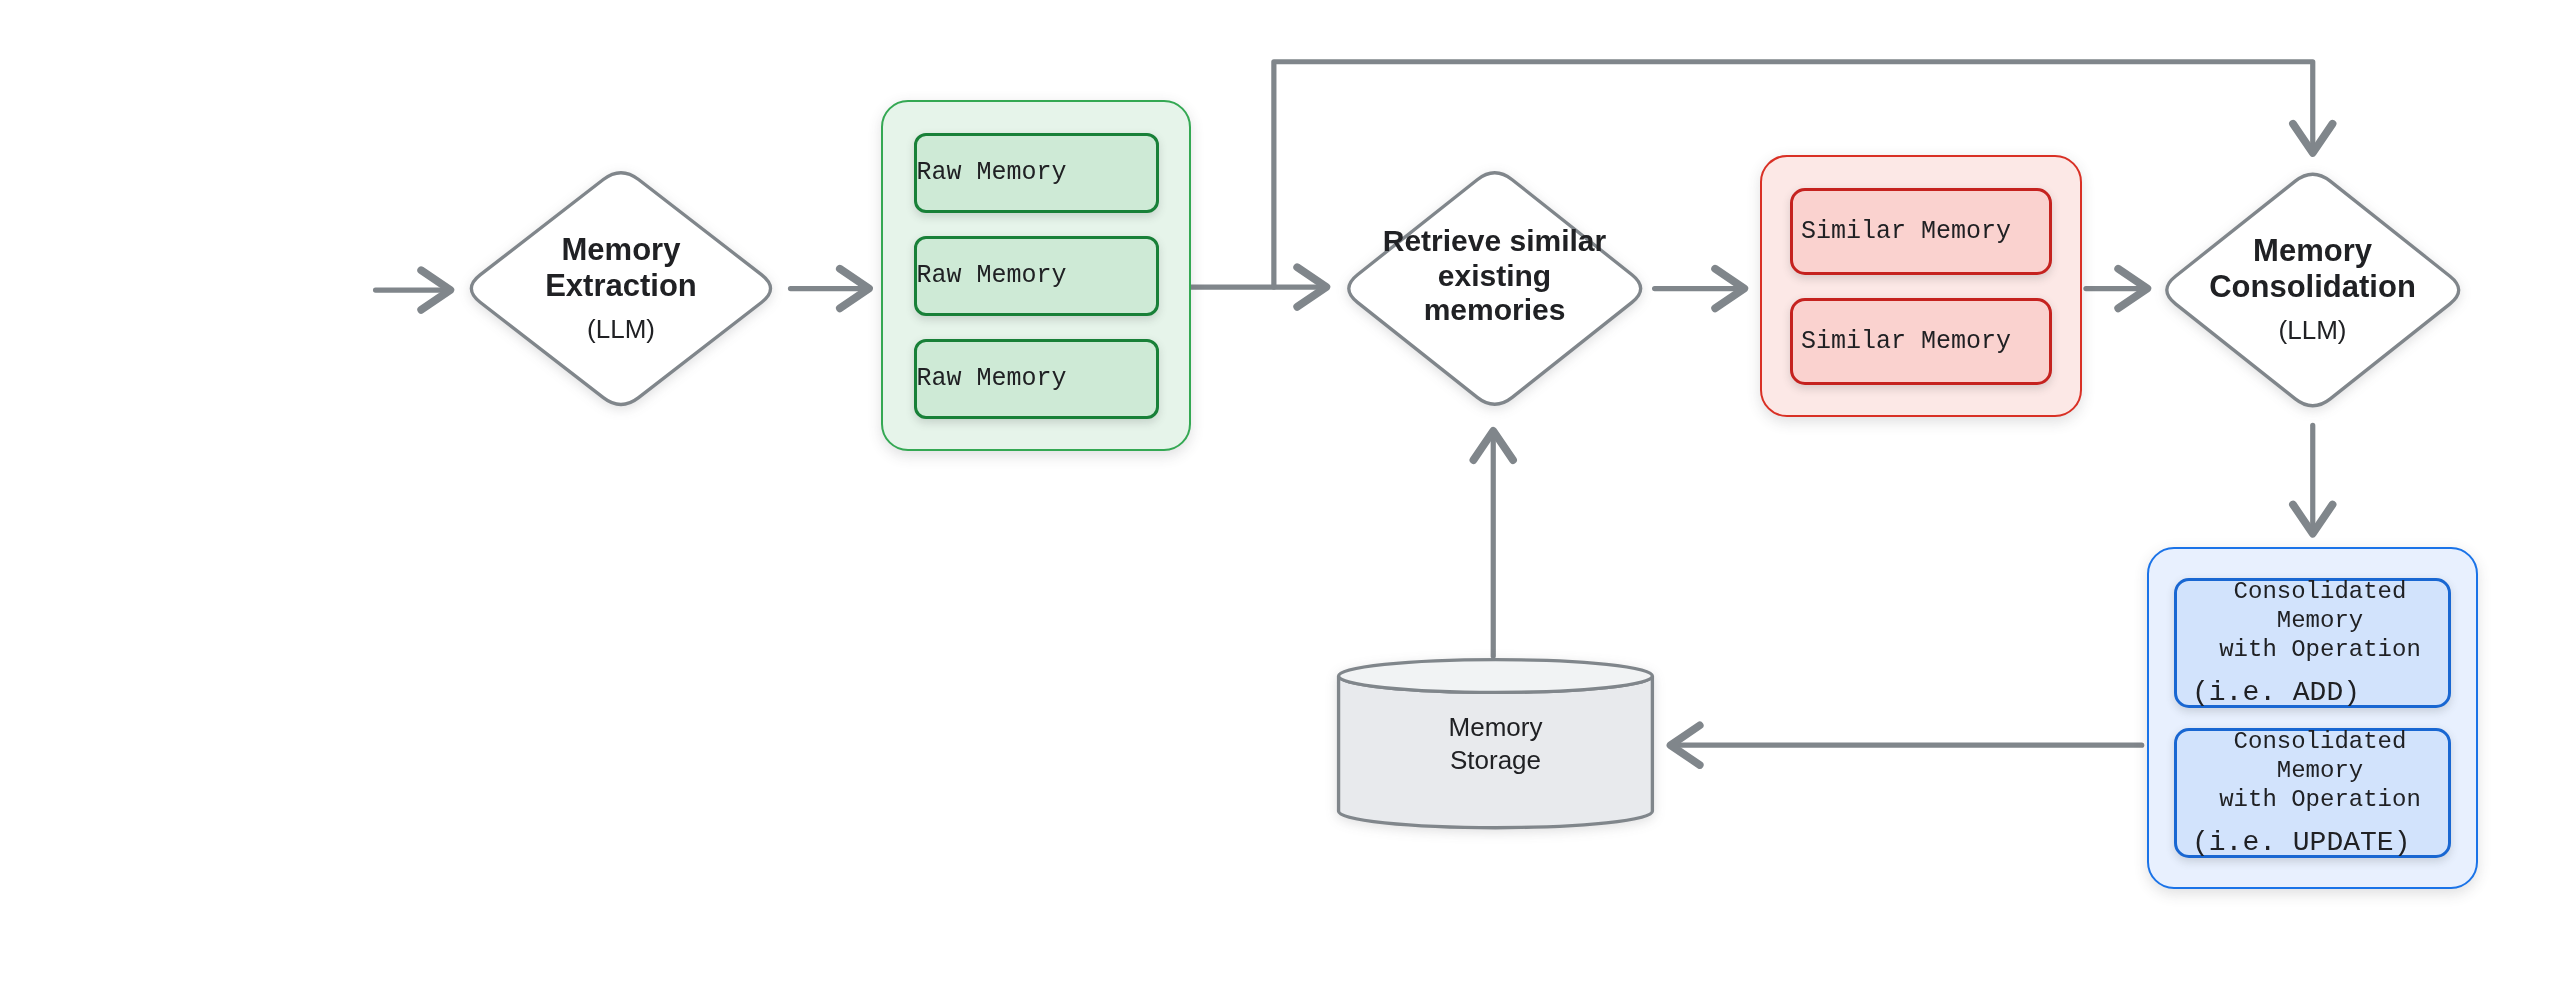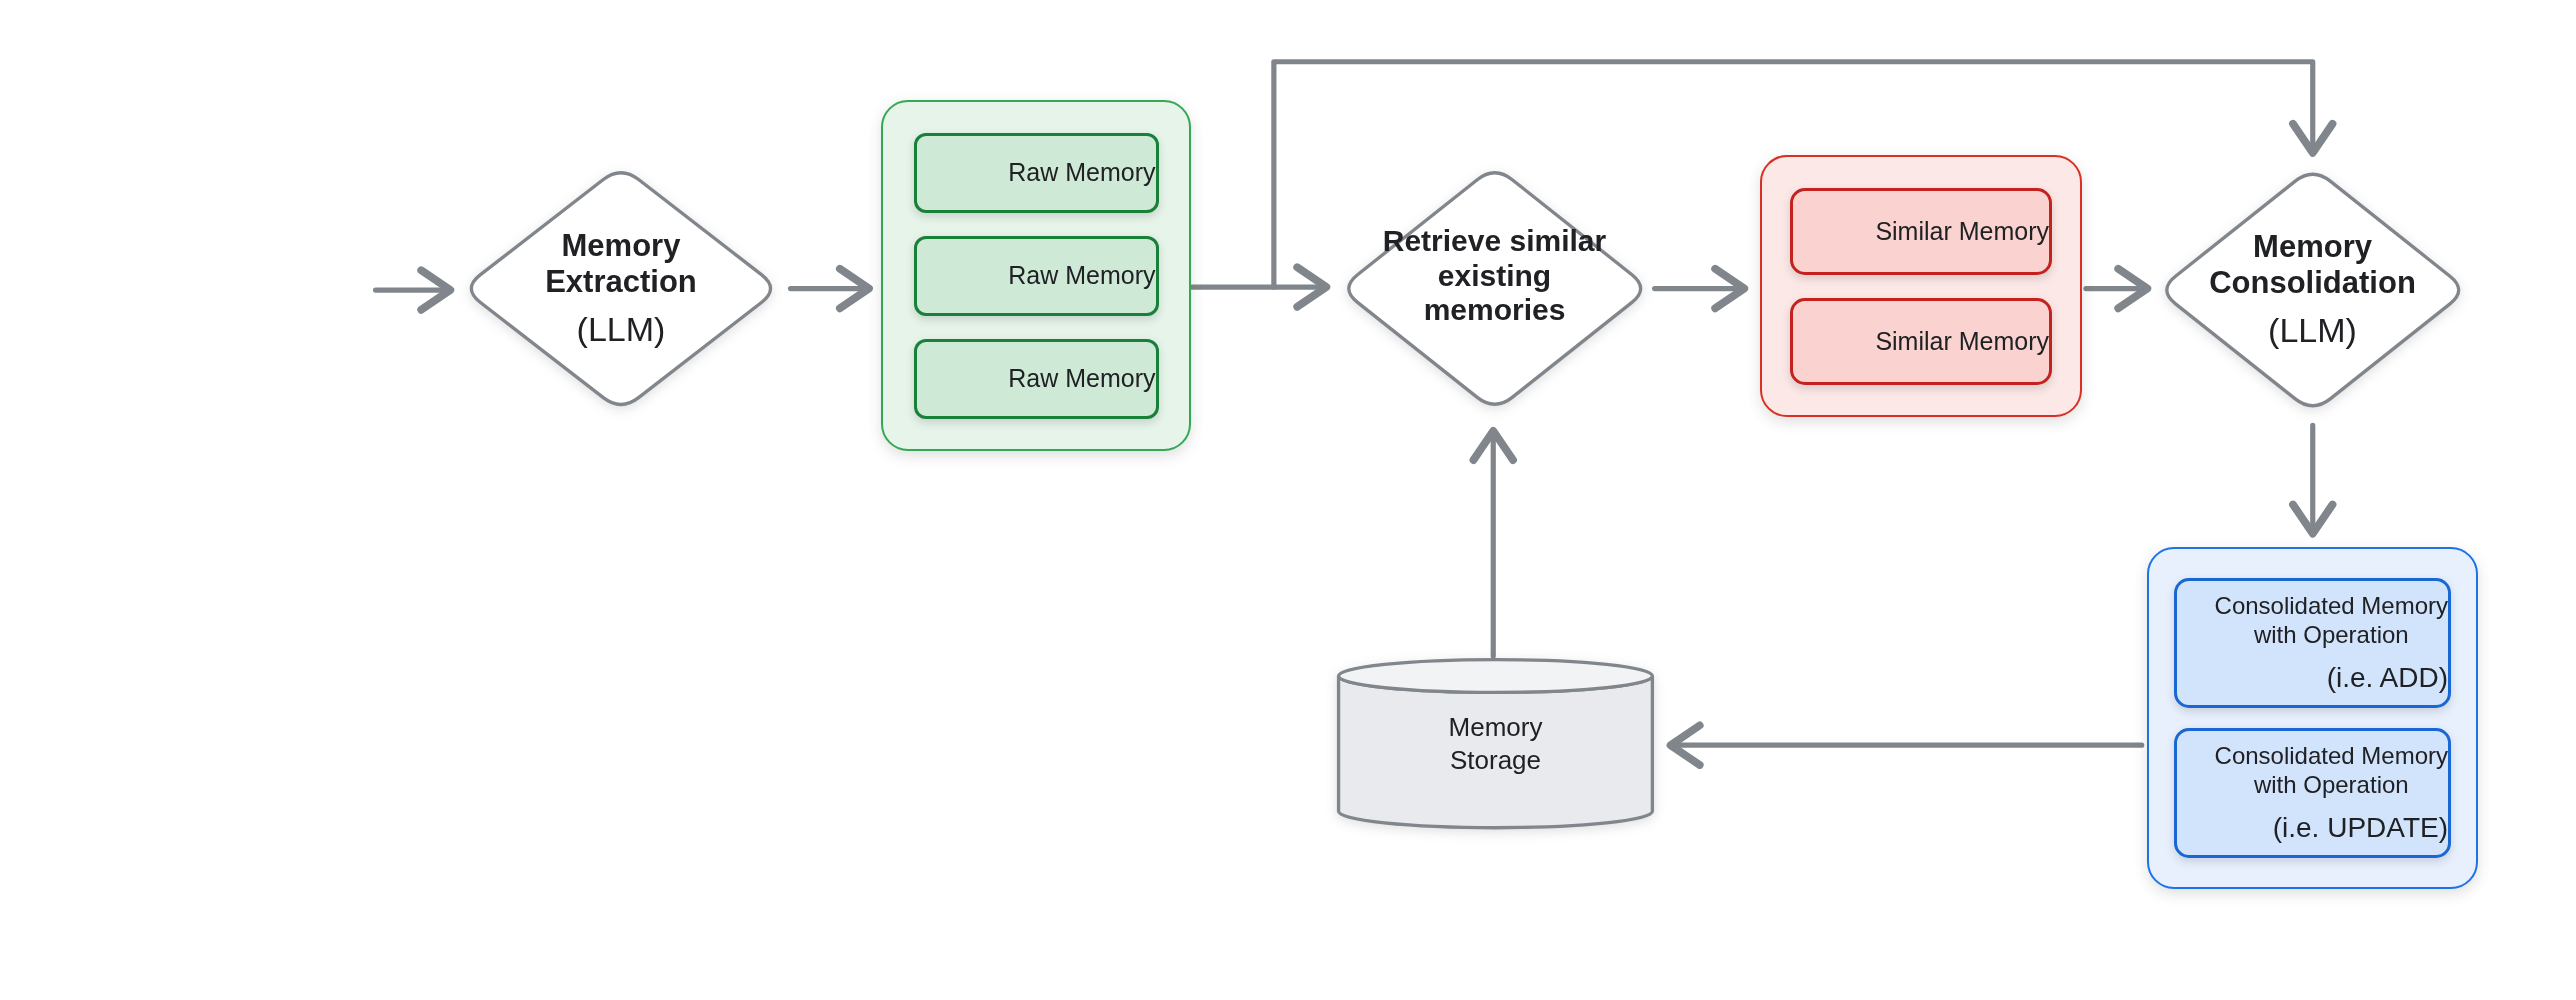--- a/index.html
+++ b/index.html
@@ -11,48 +11,49 @@
   .abs{position:absolute;}
   svg.connectors{position:absolute;left:0;top:0;width:2576px;height:1001px;}
   .shape-layer{filter:drop-shadow(0 4px 8px rgba(60,64,67,.16));}
   .arrow{stroke:#80868b;stroke-width:7;fill:none;stroke-linecap:round;stroke-linejoin:round;}
   .diamond{fill:#ffffff;stroke:#80868b;stroke-width:4.5;}
   .cyl-body{fill:#e8eaed;stroke:#80868b;stroke-width:4.5;}
   .cyl-top{fill:#f1f3f4;stroke:#80868b;stroke-width:4.5;}
 
   .label{display:flex;flex-direction:column;align-items:center;justify-content:center;text-align:center;}
   .d-title{font-size:31px;font-weight:600;line-height:1.15;white-space:pre-line;}
-  .d-sub{font-size:34px;font-weight:400;margin-top:10.4px;}
+  .d-sub{font-size:26px;font-weight:400;margin-top:10.4px;}
 
   .node-box{
     left:58px;top:151px;width:312px;height:278px;
     background:#f8f9fa;border:3.3px solid #80868b;border-radius:13.4px;
     box-shadow:0 4.5px 13.4px rgba(60,64,67,.14);
   }
   .node-box .t{font-size:35px;font-weight:700;}
   .node-box .s{font-size:24.5px;font-weight:400;margin-top:6px;}
 
   .group{
     display:flex;flex-direction:column;align-items:center;justify-content:center;
     border-radius:27px;box-shadow:0 4.5px 13.4px rgba(60,64,67,.16);
   }
   .chip{
-    display:flex;flex-direction:column;align-items:flex-end;justify-content:center;text-align:center;
+    display:flex;flex-direction:column;align-items:flex-start;justify-content:center;text-align:center;
     box-shadow:0 3.7px 9px rgba(60,64,67,.18);
+    font-family:Liberation Mono, monospace;
   }
 
   .group-green{left:881px;top:100px;width:310px;height:351px;gap:23px;
     background:#e6f4ea;border:2.2px solid #34a853;}
   .chip-green{width:245px;height:80px;background:#ceead6;border:3.3px solid #188038;
     border-radius:12px;font-size:25px;font-weight:500;}
 
   .group-red{left:1760px;top:155px;width:322px;height:262px;gap:23px;
     background:#fce8e6;border:2.2px solid #d93025;}
   .chip-red{width:262px;height:87px;background:#fad2cf;border:3.3px solid #c5221f;
-    border-radius:15px;font-size:25px;font-weight:500;}
+    border-radius:15px;font-size:25px;font-weight:500;padding-left:8px;}
 
   .group-blue{left:2147px;top:547px;width:331px;height:342px;gap:20px;
     background:#e8f0fe;border:2.2px solid #1a73e8;}
   .chip-blue{width:277px;height:130px;background:#d2e3fc;border:3.3px solid #1967d2;
     border-radius:15px;padding-left:15px;}
   .chip-blue .t{font-size:24px;font-weight:500;line-height:1.2;white-space:pre-line;}
   .chip-blue .s{font-size:28px;font-weight:400;margin-top:12px;}
 
   .lbl-extraction{left:487px;top:192px;width:268px;height:193px;}
   .lbl-retrieve{left:1368px;top:172px;width:253px;height:208px;}

